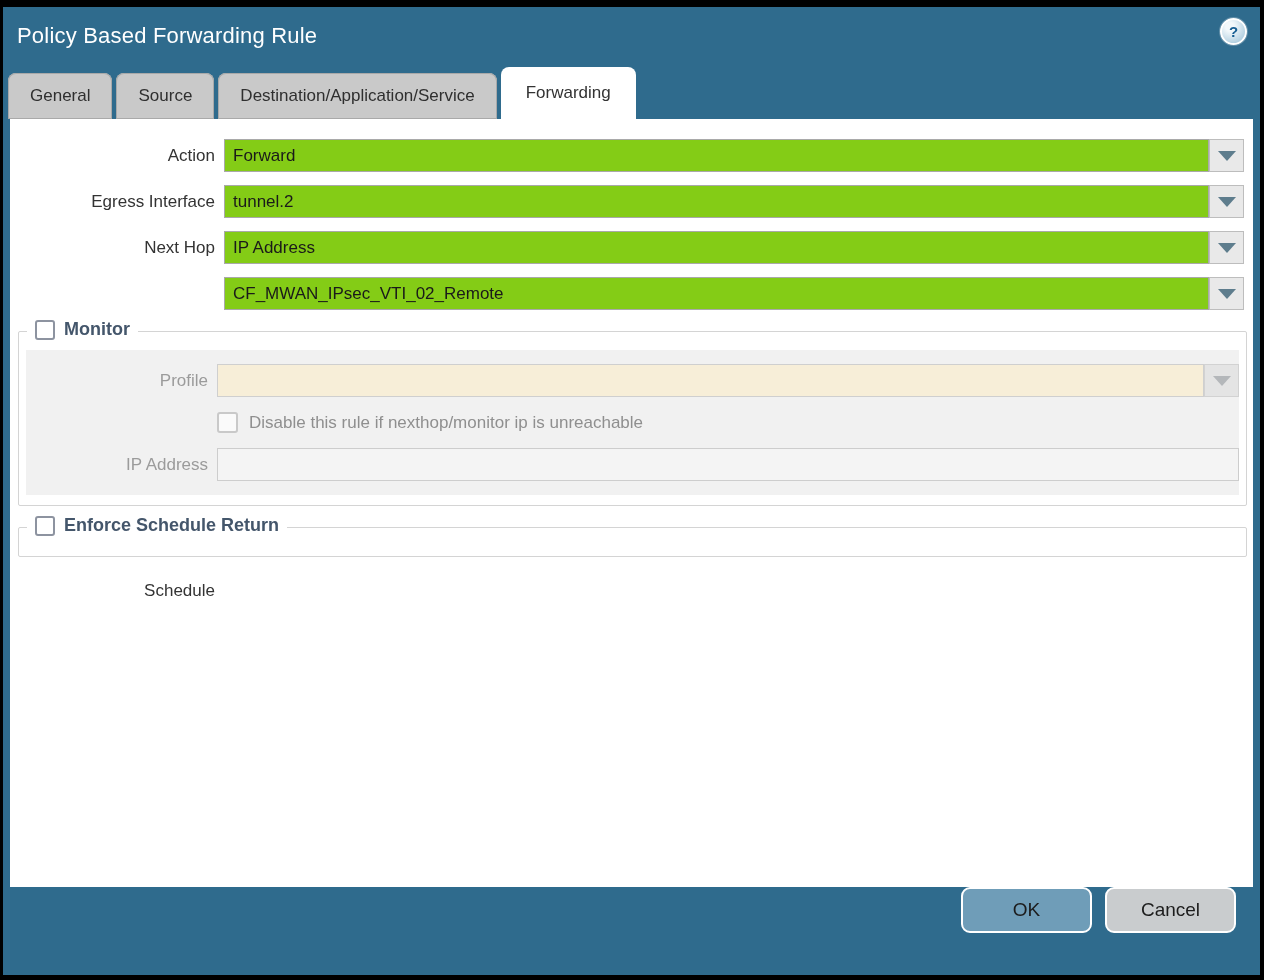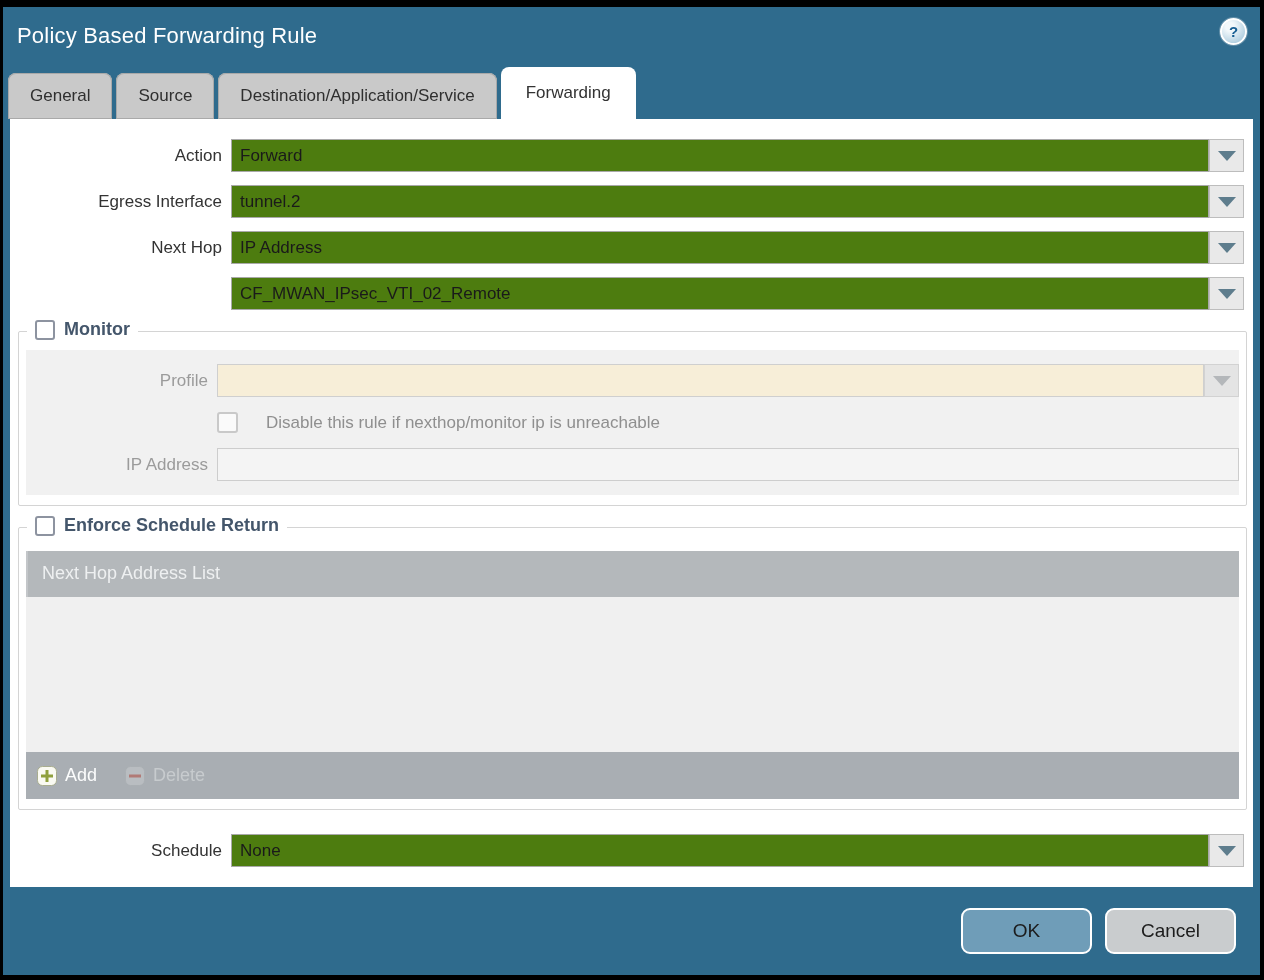--- a/index.html
+++ b/index.html
@@ -21,24 +21,24 @@
   
   .tabs { display:flex; align-items:flex-end; height:54px; padding-left:5px;text-align:right; }
   .tab { background:#c9c9c9; border-radius:8px 8px 0 0; margin-right:4px; height:46px;
     display:flex; align-items:center; padding:0 22px; font-size:17px; color:#2f2f2f;
     cursor:pointer; box-shadow:inset 0 0 0 1px #a9a9a9; }
   .tab.active { background:#fff; height:52px; color:#333; box-shadow:none; padding:0 25px; }
 
   
   .content { background:#fff; margin:0 7px; height:768px; box-sizing:border-box; padding-top:20px; }
 
-  .row { display:flex; align-items:center; margin:0 9px 13px 15px; }
+  .row { display:flex; align-items:center; margin:0 9px 13px 8px; }
   .flabel { width:197px; flex:none; text-align:right; padding-right:9px; font-size:17px; color:#333; }
   .fieldwrap { flex:1; display:flex; height:33px; }
-  .txt { flex:1; min-width:0; border:1px solid #a9a9a9; background:#4d7c0f; padding:0 8px;
+  .txt { flex:1; min-width:0; border:1px solid #a9a9a9; background:#84cc16; padding:0 8px;
     font-size:17px; color:#1a1a1a; font-family:"Liberation Sans", sans-serif; outline:none; }
   .ddbtn { width:33px; flex:none; background:#e9e9e9; border:1px solid #bdbdbd; margin-left:0;
     display:flex; align-items:center; justify-content:center; cursor:pointer; }
   .arr { width:0; height:0; border-left:9px solid transparent; border-right:9px solid transparent;
     border-top:10px solid #5e7d8d; }
   .ddbtn.dis { background:#e4e4e4; border-color:#d2d2d2; }
   .ddbtn.dis .arr { border-top-color:#b4b7ba; }
 
   
   .group { position:relative; border:1px solid #d4d4d4; border-radius:2px;
@@ -49,35 +49,35 @@
   .cb { width:16px; height:16px; flex:none; border:2px solid #8d93a0; border-radius:3px;
     background:#fff; cursor:pointer; }
   .cb.dis { border-color:#c9c9c9; background:#fafafa; cursor:default; }
 
   
   .panel { background:#f1f1f1; padding:14px 0; }
   .panel .row { margin:0;border-radius:8px; }
   .panel .flabel { width:182px; color:#9b9b9b; }
   .txt.cream { background:#f7eed8; border-color:#cfcfcf; }
   .txt.gdis { background:#f4f4f4; border-color:#cdcdcd; }
-  .cbrow { display:flex; align-items:center; gap:28px; margin:15px 0 15px 191px;
+  .cbrow { display:flex; align-items:center; gap:11px; margin:15px 0 15px 191px;
     font-size:17px; color:#8f8f8f; }
   .cbrow .cb { width:17px; height:17px; }
 
   
   .tablebox { margin:5px 0 0 0; }
   .thead { background:#b4b8bb; color:#eef0f1; font-size:18px; padding:12px 14px;
     border-left:2px solid #c3c6c9; box-sizing:border-box; height:46px; }
   .tbody { height:155px; background:#f0f0f0; }
   .tfoot { background:#a9aeb3; height:47px; display:flex; align-items:center; gap:28px; padding:0 11px; }
   .tbtn { display:flex; align-items:center; gap:8px; font-size:18px; color:#fcfdfd; cursor:pointer; }
   .tbtn.dis { color:#c7cbce; cursor:default; }
 
   
-  .dfooter { height:87px; display:flex; align-items:center; justify-content:flex-end;
+  .dfooter { height:87px; display:flex; align-items:flex-start; justify-content:flex-end;
     gap:13px; padding-right:24px; box-sizing:border-box; }
   .btn { height:46px; min-width:131px; border-radius:9px; border:2px solid #fff;
     font-size:19px; color:#1c1c1c; font-family:"Liberation Sans", sans-serif;
     display:flex; align-items:center; justify-content:center; cursor:pointer; box-sizing:border-box; }
   .btn.ok { background:#6f9db8; }
   .btn.cancel { background:#c9ccce; }
 </style>
 </head>
 <body>
 
@@ -163,51 +163,24 @@
           </div>
         </div>
       </div>
     </div>
 
     <div class="group">
       <div class="legend">
         <span class="cb"></span>
         <span class="ltext">Enforce Schedule Return</span>
       </div>
-      <div class="tablebox">
-        <div class="thead">Next Hop Address List</div>
-        <div class="tbody"></div>
-        <div class="tfoot">
-          <div class="tbtn">
-            <svg width="20" height="20">
-              <rect x="0.5" y="0.5" width="19" height="19" rx="5" fill="#fafaf2" stroke="#a8ad8f"></rect>
-              <rect x="4" y="8.5" width="12" height="3" fill="#8fa03d"></rect>
-              <rect x="8.5" y="4" width="3" height="12" fill="#8fa03d"></rect>
-            </svg>
-            <span>Add</span>
-          </div>
-          <div class="tbtn dis">
-            <svg width="20" height="20">
-              <rect x="0.5" y="0.5" width="19" height="19" rx="5" fill="#b9bdc1" stroke="#aaafb3"></rect>
-              <rect x="4" y="8.5" width="12" height="3" fill="#b17a76"></rect>
-            </svg>
-            <span>Delete</span>
-          </div>
-        </div>
-      </div>
     </div>
 
     <div class="row" style="margin-top:24px;">
       <div class="flabel">Schedule</div>
-      <div class="fieldwrap">
-        <input class="txt" value="None" style="">
-        <div class="ddbtn">
-          <span class="arr"></span>
-        </div>
-      </div>
     </div>
 
   </div>
 
   <div class="dfooter">
     <button class="btn ok">OK</button>
     <button class="btn cancel">Cancel</button>
   </div>
 
 </div>

